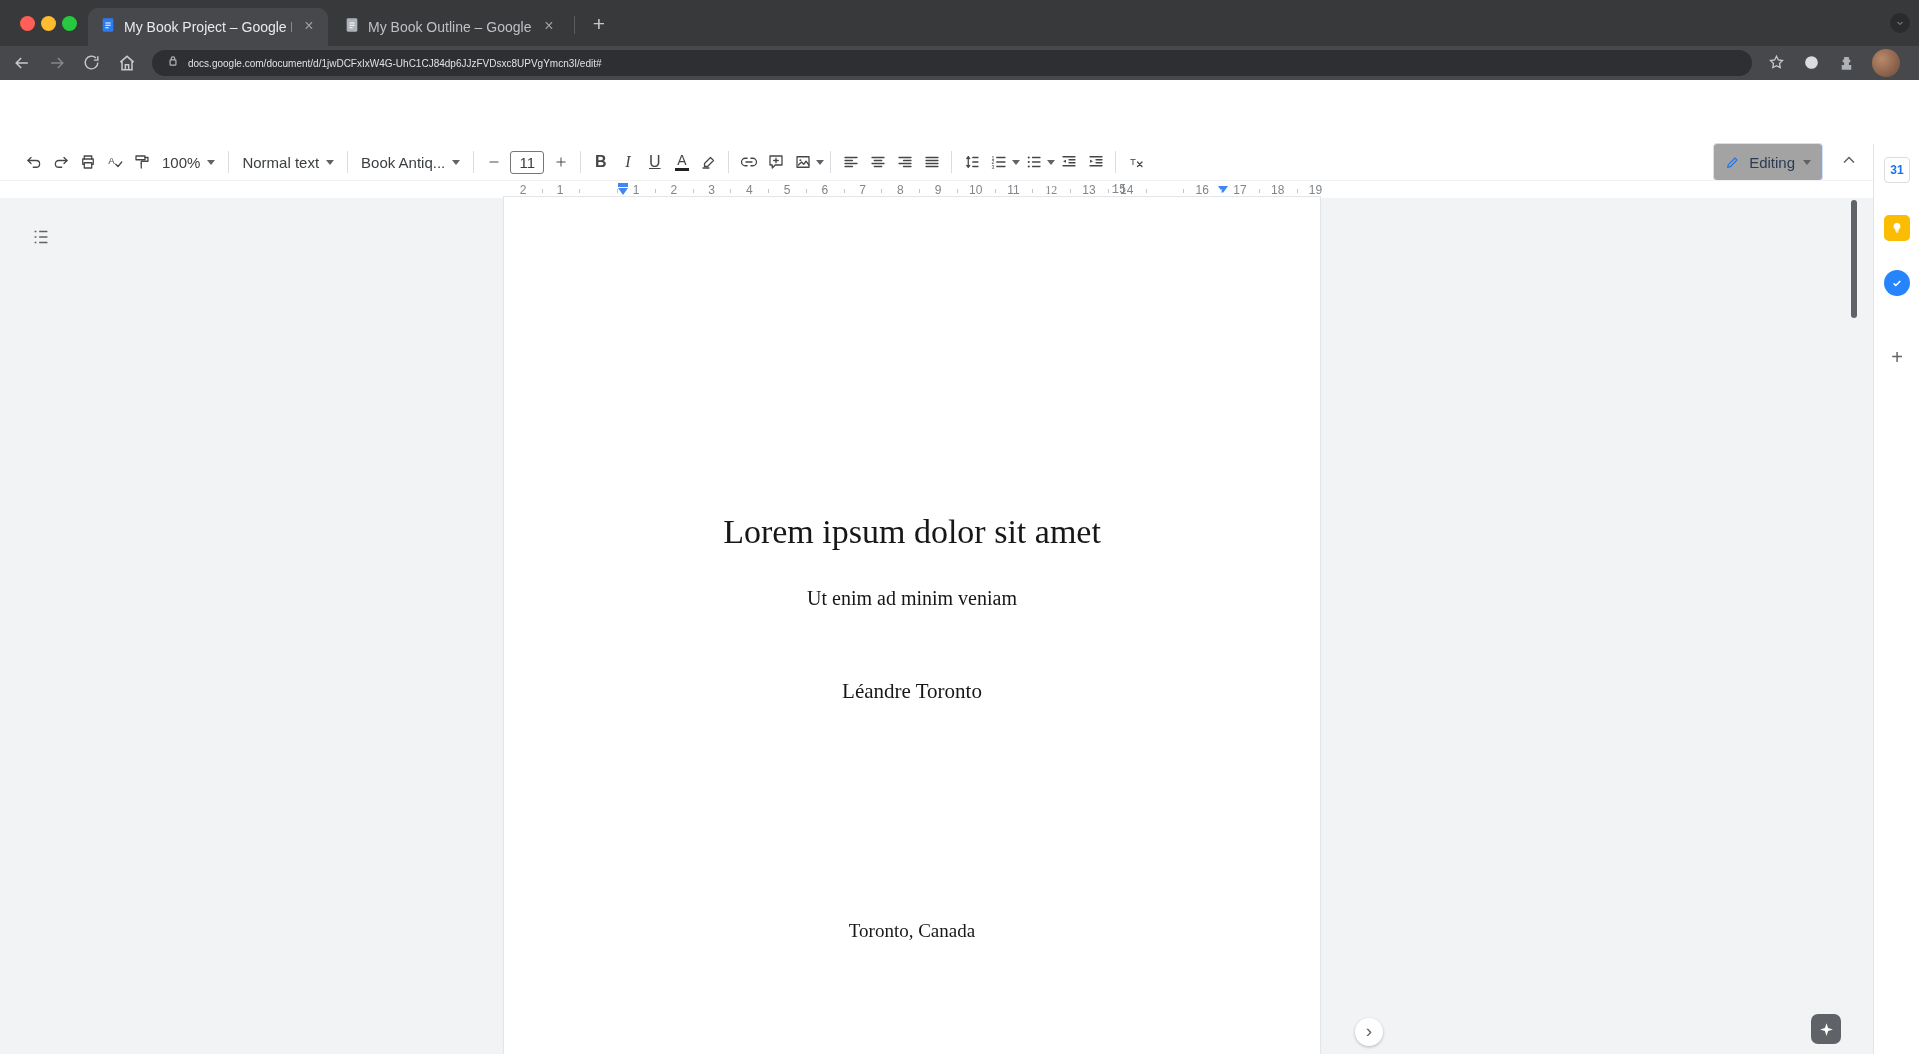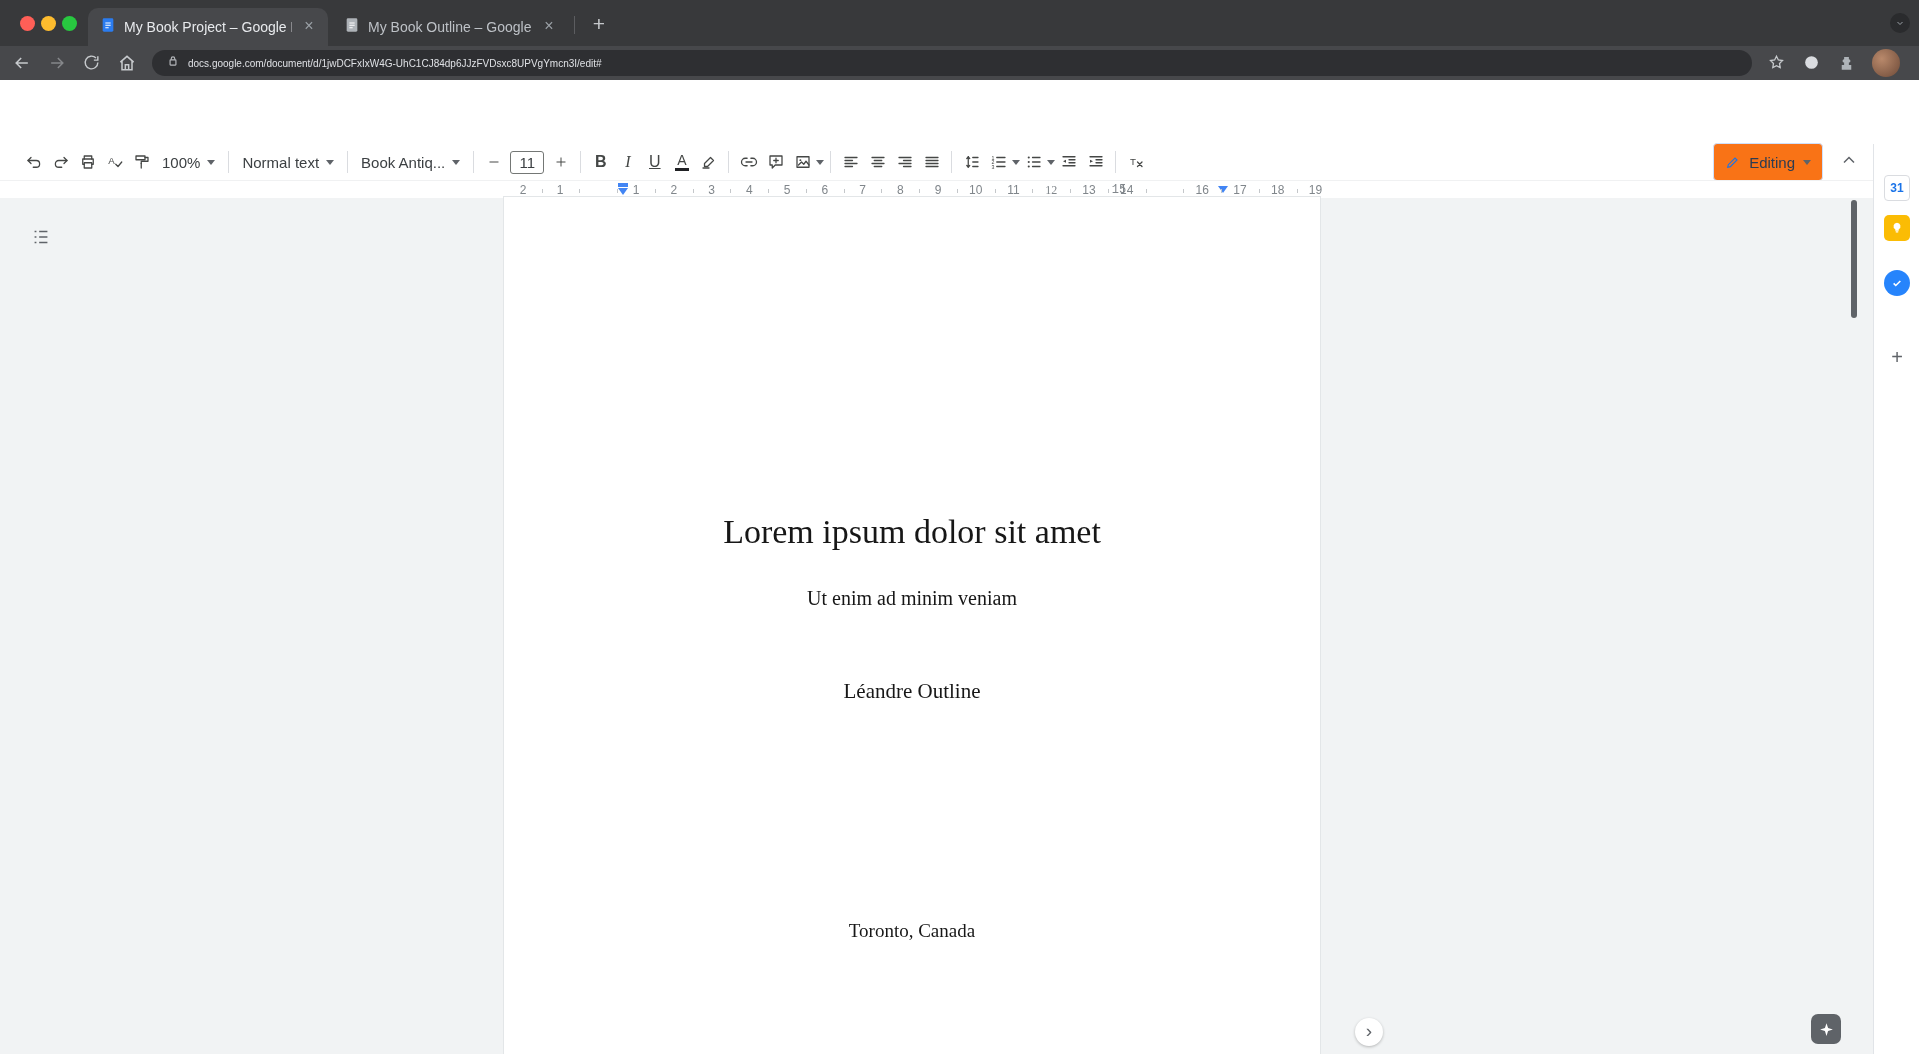--- a/index.html
+++ b/index.html
@@ -55,21 +55,21 @@
   .tb-sep { width:1px; height:22px; background:#dadce0; margin:0 6px; flex:0 0 auto; }
   .tb-select { display:flex; align-items:center; gap:7px; padding:0 7px; height:27px; font-size:15px; color:#3c4043; border-radius:4px; flex:0 0 auto; }
   .caret { width:0; height:0; border-left:4px solid transparent; border-right:4px solid transparent; border-top:5px solid #5f6368; }
   .size-box { width:34px; height:23px; border:1px solid #747775; border-radius:3px; font-size:15px; color:#3c4043; text-align:center; line-height:21px; margin:0 3px; }
   .glyph-btn { font-size:16px; color:#444746; }
   .glyph-btn.b { font-weight:bold; }
   .glyph-btn.i { font-style:italic; font-family:"Liberation Serif", serif; }
   .glyph-btn.u { text-decoration:underline; }
   .color-a { display:flex; flex-direction:column; align-items:center; line-height:14px; }
   .color-a .bar { width:14px; height:3px; background:#202124; margin-top:1px; }
-  .mode-btn { margin-left:auto; display:flex; align-items:center; gap:8px; height:30px; padding:18px 11px; background:#f97316; border:1px solid #cfe0fc; border-radius:4px; font-size:15px; color:#2d3c52; flex:0 0 auto; }
+  .mode-btn { margin-left:auto; display:flex; align-items:center; gap:8px; height:30px; padding:18px 11px; background:#a3a3a3; border:1px solid #cfe0fc; border-radius:4px; font-size:15px; color:#2d3c52; flex:0 0 auto; }
   .collapse-btn { margin-left:16px; width:24px; height:24px; flex:0 0 auto; }
   .collapse-btn svg { stroke:#5f6368; }
 
   
   .ruler { position:absolute; left:0; top:180px; width:100%; height:18px; background:#fff; border-top:1px solid #f0f1f2; }
   .ruler-num { position:absolute; top:2px; transform:translateX(-50%); font-size:12px; color:#80868b; }
   .ruler-tick { position:absolute; top:8px; width:1px; height:4px; background:#c4c7ca; }
   .indent-marker { position:absolute; }
   .tri-down { width:0; height:0; border-left:5px solid transparent; border-right:5px solid transparent; border-top:7px solid #4285f4; }
   .fli-bar { width:10px; height:4px; background:#4285f4; margin-bottom:1px; }
@@ -472,35 +472,35 @@
   <div class="canvas">
     <div class="outline-btn">
       <svg width="22" height="22" viewBox="0 0 24 24">
           <path d="M5 6h2M10 6h9M5 12h2M10 12h9M5 18h2M10 18h9" fill="none" stroke-width="1.7"></path>
         </svg>
     </div>
 
     <div class="page">
       <div class="doc-line l-subtitle">Ut enim ad minim veniam</div>
       <div class="doc-line l-title">Lorem ipsum dolor sit amet</div>
-      <div class="doc-line l-author">Léandre Outline</div>
+      <div class="doc-line l-author">Léandre Toronto</div>
       <div class="doc-line l-location">Toronto, Canada</div>
     </div>
 
     <div class="scroll-thumb"></div>
     <div class="panel-chevron">›</div>
     <div class="explore-btn">
       <svg width="17" height="17" viewBox="0 0 24 24">
           <path d="M12 3l2.2 6.8L21 12l-6.8 2.2L12 21l-2.2-6.8L3 12l6.8-2.2z" fill="#fff" stroke="none"></path>
         </svg>
     </div>
   </div>
 
   <div class="siderail">
-    <div class="rail-item cal-icon" style="top:31px;">31</div>
+    <div class="rail-item cal-icon" style="top:13px;">31</div>
     <div class="rail-item keep-icon" style="top:71px;">
       <svg width="16" height="16" viewBox="0 0 24 24">
           <path d="M12 4a5.2 5.2 0 0 1 2.6 9.7V16H9.4v-2.3A5.2 5.2 0 0 1 12 4z" fill="#fff" stroke="none"></path>
           <rect x="9.8" y="17" width="4.4" height="1.6" rx="0.8" fill="#fff" stroke="none"></rect>
         </svg>
     </div>
     <div class="rail-item tasks-icon" style="top:126px;">
       <svg width="16" height="16" viewBox="0 0 24 24">
           <path d="M7 12.5l3.2 3.2L17 9" fill="none" stroke="#fff" stroke-width="2.4"></path>
         </svg>

